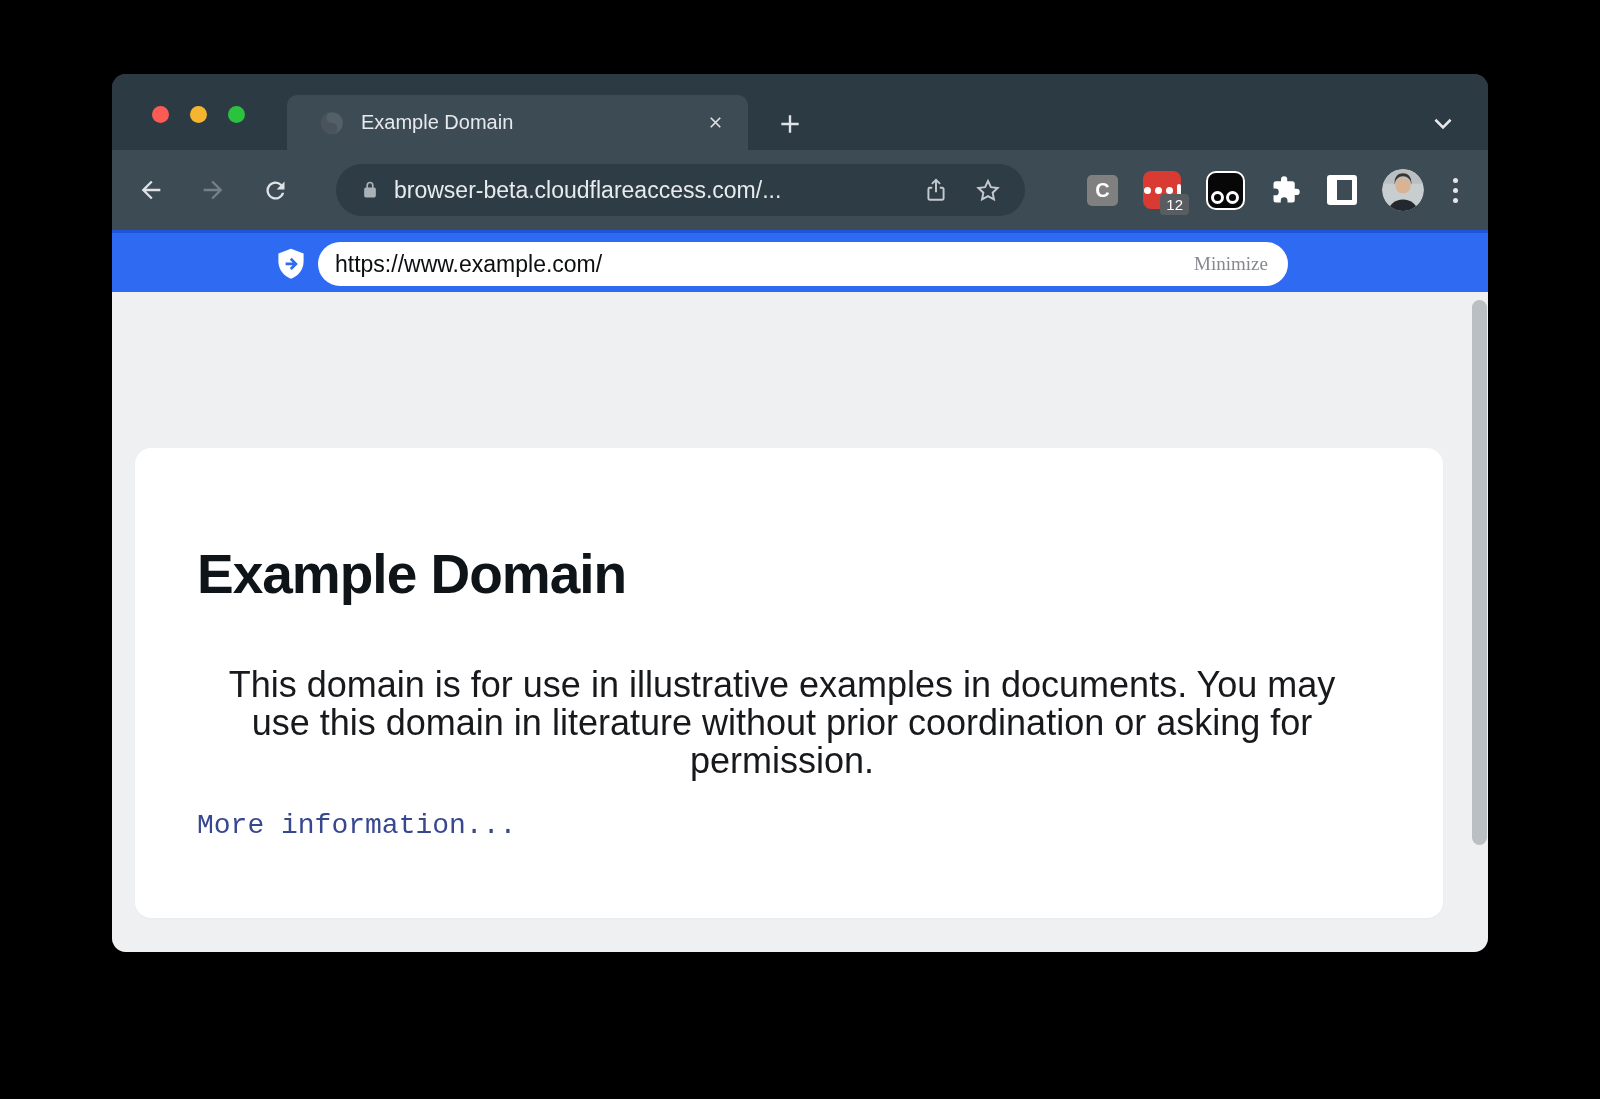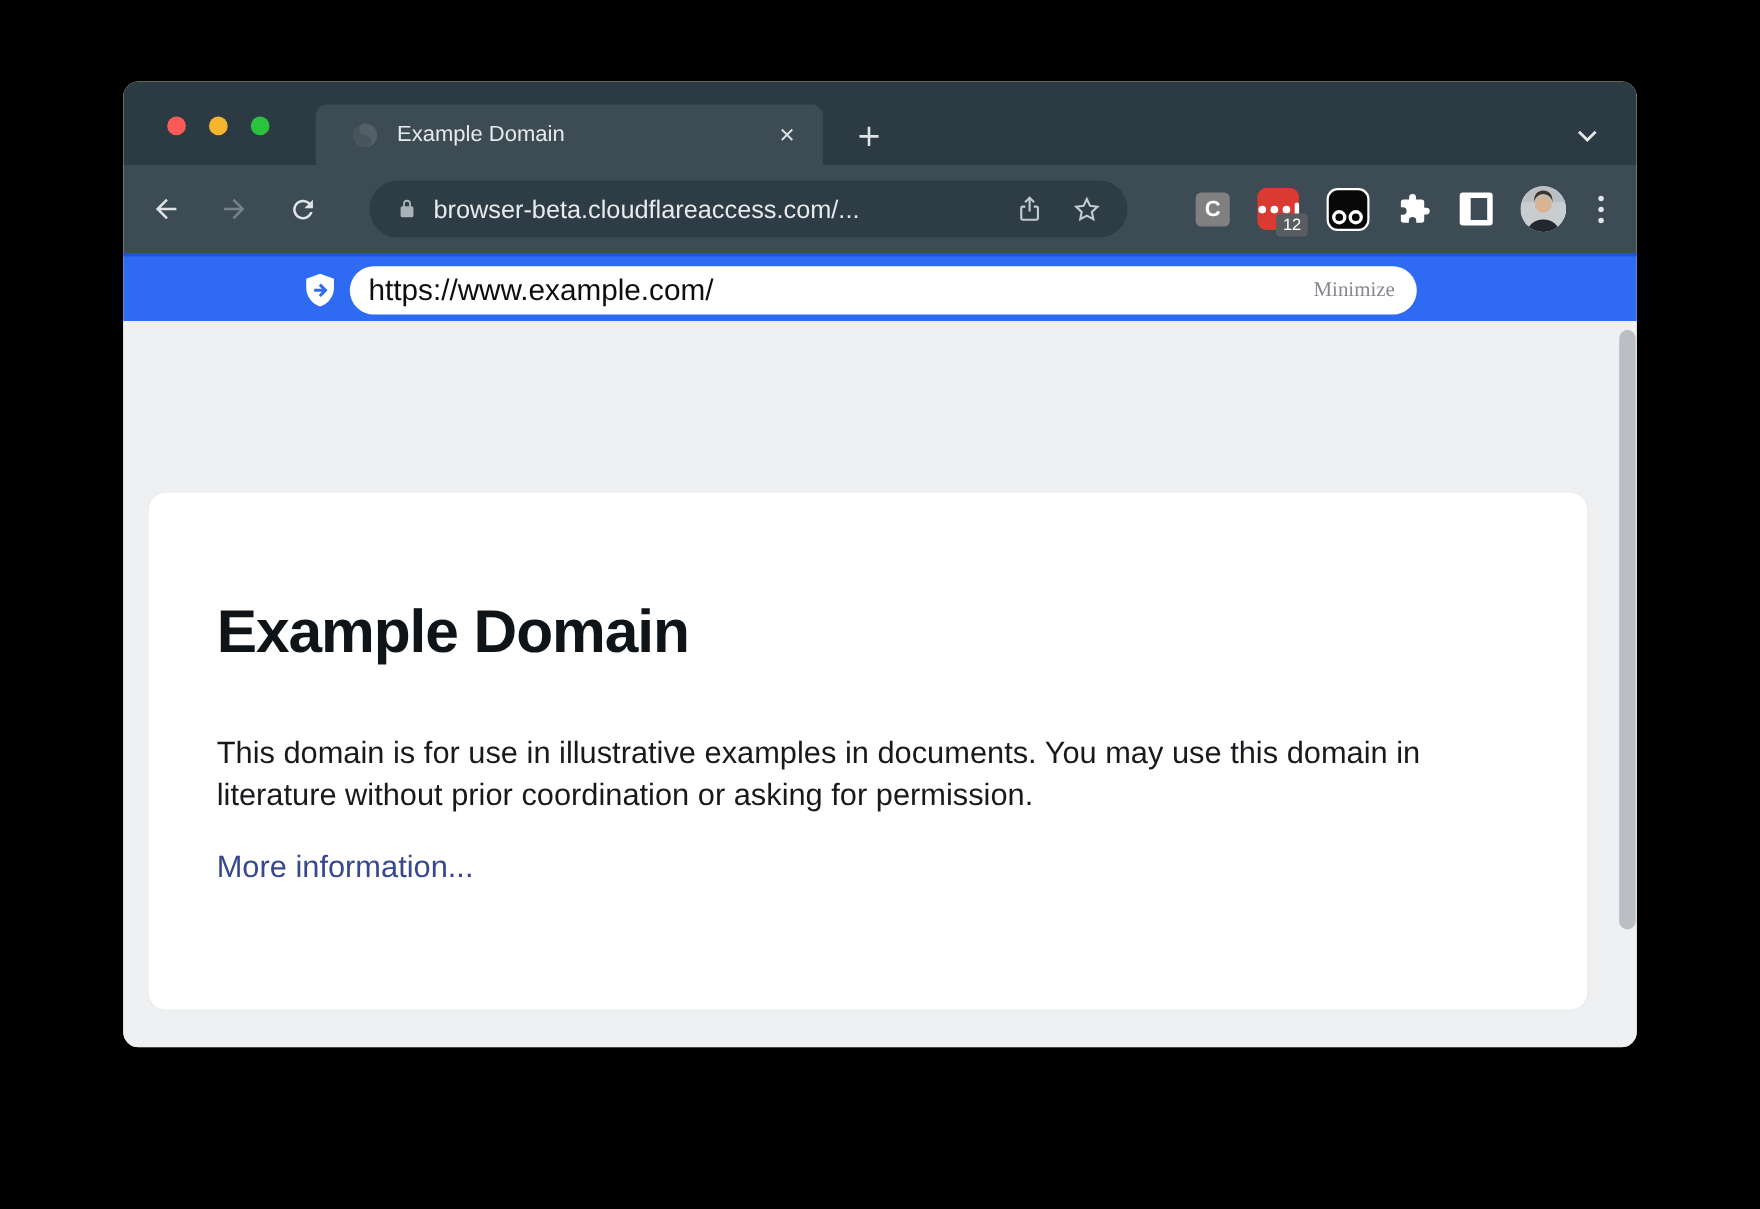--- a/index.html
+++ b/index.html
@@ -1,21 +1,21 @@
 <!DOCTYPE html>
 <html><head>
 <meta charset="utf-8">
 <style>
   * { box-sizing: border-box; margin: 0; padding: 0; }
   html,body { width:1600px; height:1099px; background:#000; overflow:hidden;
               font-family:"Liberation Sans", sans-serif; }
 
   .browser-window {
     position:absolute; left:112px; top:74px; width:1376px; height:878px;
-    border-radius:14px; overflow:hidden; background:#fef9c3;
+    border-radius:14px; overflow:hidden; background:#404040;
   }
 
   
   .tabstrip { position:absolute; left:0; top:0; width:100%; height:76px; background:#2c3a43; }
   .traffic { position:absolute; left:40px; top:32px; display:flex; gap:21px; }
   .traffic span { width:17px; height:17px; border-radius:50%; display:block; }
   .tl-close { background:#fc5b55; }
   .tl-min   { background:#f5b52e; }
   .tl-zoom  { background:#2bc23e; }
 
@@ -71,33 +71,33 @@
   .avatar { width:42px; height:42px; border-radius:50%; overflow:hidden; flex:none; }
   .kebab { display:flex; flex-direction:column; gap:5px; padding:2px 4px; }
   .kebab i { width:5px; height:5px; border-radius:50%; background:#e4e7e9; display:block; }
 
   
   .bluebar { position:absolute; left:0; top:156px; width:100%; height:62px; background:#2e6bf2;
              border-top:3px solid #1e55d8; }
   .shield { position:absolute; left:165px; top:15px; width:28px; height:32px; }
   .remote-pill { position:absolute; left:206px; top:9px; width:970px; height:44px; background:#fff;
                  border-radius:22px; display:flex; align-items:center; padding:0 20px 0 17px; }
-  .remote-input { flex:1; border:none; outline:none; font-size:27px; color:#0c0e10;
+  .remote-input { flex:1; border:none; outline:none; font-size:23px; color:#0c0e10;
                   font-family:"Liberation Sans", sans-serif; background:transparent; }
   .minimize-btn { font-size:19px; color:#85898f; flex:none; background:none; border:none;
                   font-family:Liberation Serif, serif; }
 
   
   .content { position:absolute; left:0; top:218px; width:100%; height:660px; background:#eef0f1; }
   .card { position:absolute; left:23px; top:156px; width:1308px; height:470px; background:#fff;
           border-radius:16px; padding:0 62px; box-shadow:0 1px 2px rgba(0,0,0,0.03); }
   .card h1 { padding-top:94px; font-size:55px; line-height:64px; font-weight:bold;
              color:#0f1418; letter-spacing:-1px; }
-  .card p { margin-top:60px; font-size:28px; line-height:38px; color:#17191c; max-width:1170px; }
-  .card a { display:inline-block; margin-top:30px; font-size:28px; color:#38488f; text-decoration:none; }
+  .card p { margin-top:60px; font-size:36px; line-height:38px; color:#17191c; max-width:1170px;text-align:center; }
+  .card a { display:inline-block; margin-top:30px; font-size:28px; color:#38488f; text-decoration:none;font-family:Liberation Mono, monospace; }
 
   .scroll-thumb { position:absolute; right:1px; top:8px; width:15px; height:545px;
                   border-radius:8px; background:#b9bfc3; }
 </style>
 </head>
 <body>
 
 <div class="browser-window">
 
   <div class="tabstrip">

